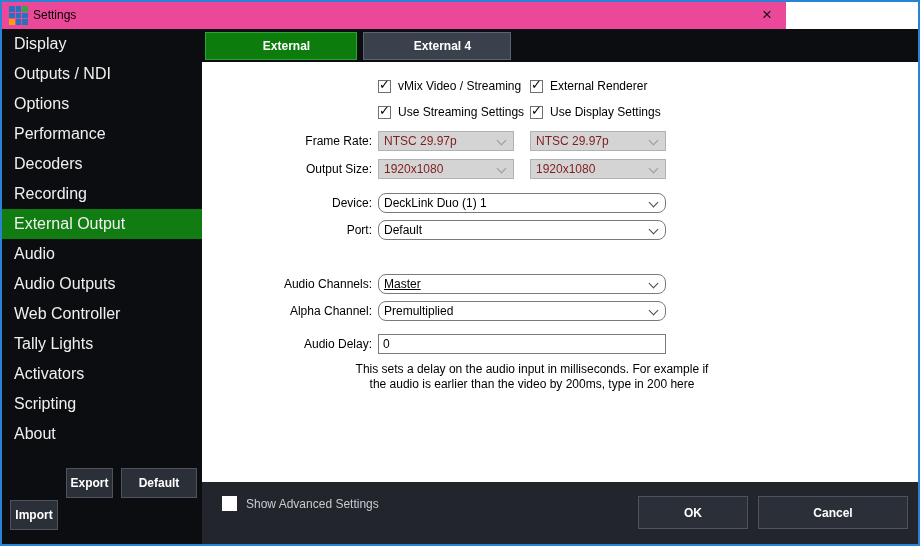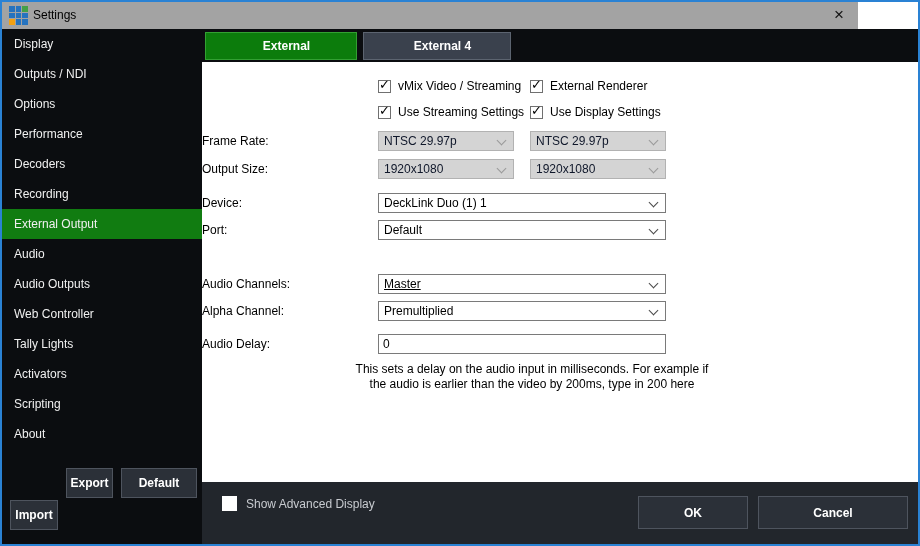--- a/index.html
+++ b/index.html
@@ -5,62 +5,62 @@
   * { margin:0; padding:0; box-sizing:border-box; }
   html,body { background:#e8e8e8; }
   body { font-family:"Liberation Sans", sans-serif; }
   .window{
     position:relative; width:920px; height:546px;
     border:2px solid #2a82d4; background:#fff; overflow:hidden;
   }
   .inner{ position:relative; width:916px; height:542px; }
 
   
-  .titlebar{ position:absolute; left:0; top:0; width:856px; height:27px; background:#a3a3a3; }
+  .titlebar{ position:absolute; left:0; top:0; width:784px; height:27px; background:#ec4899; }
   .logo{ position:absolute; left:7px; top:4px; width:19px; height:19px;
          display:grid; grid-template-columns:repeat(3,1fr); grid-template-rows:repeat(3,1fr); gap:1px; }
   .logo span{ display:block; }
   .c-blue{ background:#2573bf; } .c-green{ background:#43a047; } .c-orange{ background:#f2a113; }
   .title{ position:absolute; left:31px; top:0; line-height:27px; font-size:12px; color:#000; }
   .close{ position:absolute; right:8px; top:0; width:22px; height:27px; text-align:center;
           line-height:26px; font-size:17px; color:#111; cursor:default; }
 
   
   .sidebar{ position:absolute; left:0; top:27px; width:200px; height:515px; background:#0b0d10; }
-  .side-item{ height:30px; line-height:30px; padding-left:12px; font-size:12px; color:#f0f0f0; cursor:default; }
+  .side-item{ height:30px; line-height:30px; padding-left:12px; font-size:16px; color:#f0f0f0; cursor:default; }
   .side-item.selected{ background:#117c11; }
   .side-btns{ position:absolute; left:8px; bottom:14px; display:flex; gap:8px; }
   .dark-btn{ background:#2b3038; border:1px solid #4e545e; color:#fff; font-weight:bold;
              font-size:12px; height:30px; display:flex; align-items:center; justify-content:center; }
   .btn-import{ width:48px;margin-top:32px; } .btn-export{ width:47px; } .btn-default{ width:76px; }
 
   
   .tabstrip{ position:absolute; left:200px; top:27px; width:716px; height:33px; background:#0b0d10; }
   .tab{ position:absolute; top:3px; height:28px; font-size:12px; font-weight:bold; color:#fff;
         display:flex; align-items:center; justify-content:center;padding-left:11px; }
   .tab-active{ left:3px; width:152px; background:#0c7c0c; border:1px solid #33a033; }
   .tab-inactive{ left:161px; width:148px; background:#3a414d; border:1px solid #5c6470; }
 
   
   .content{ position:absolute; left:200px; top:60px; width:716px; height:420px; background:#fff;
             font-size:12px; color:#000; }
-  .flabel{ position:absolute; left:0; width:170px; line-height:20px; color:#000; }
+  .flabel{ position:absolute; left:0; width:170px; text-align:right; line-height:20px; color:#000; }
 
   .checkrow{ position:absolute; display:flex; align-items:center; gap:7px; }
   .cbox{ position:relative; width:13px; height:13px; background:#fff; border:1px solid #707070; flex:0 0 auto; }
   .cbox .check-glyph{ position:absolute; left:0px; top:-4px; font-size:13px; color:#000; display:none; }
   .cbox.checked .check-glyph{ display:block; }
 
   .combo{ position:absolute; height:20px; background:#fff; border:1px solid #7a7a7a;
           line-height:18px; padding-left:5px; color:#000; }
   .combo .chev{ position:absolute; right:8px; top:5px; width:7px; height:7px;
                 border-right:1.5px solid #4a4a4a; border-bottom:1.5px solid #4a4a4a; transform:rotate(45deg); }
-  .combo.disabled{ background:#d4d4d4; border-color:#b2b2b2; color:#0f172a; }
+  .combo.disabled{ background:#d4d4d4; border-color:#b2b2b2; color:#7f1d1d; }
   .combo.disabled .chev{ border-color:#9a9a9a; }
-  .w-narrow{ width:136px; } .w-wide{ width:288px; }
+  .w-narrow{ width:136px; } .w-wide{ width:288px;border-radius:8px; }
   .col1{ left:176px; } .col2{ left:328px; }
 
   .text-input{ position:absolute; left:176px; width:288px; height:20px; border:1px solid #7a7a7a;
                background:#fff; font-family:"Liberation Sans",sans-serif; font-size:12px; padding:0 4px; color:#000; }
   .help{ position:absolute; left:140px; top:300px; width:380px; text-align:center;
          font-size:12px; line-height:15px; color:#000; }
 
   
   .bottombar{ position:absolute; left:200px; top:480px; width:716px; height:62px; background:#22262c; }
   .adv{ position:absolute; left:20px; top:14px; display:flex; align-items:center; gap:9px; }
@@ -187,20 +187,20 @@
 
       <div class="help">
         <div>This sets a delay on the audio input in milliseconds. For example if</div>
         <div>the audio is earlier than the video by 200ms, type in 200 here</div>
       </div>
     </div>
 
     <div class="bottombar">
       <div class="adv">
         <span class="bigbox"></span>
-        <span class="advlabel">Show Advanced Display</span>
+        <span class="advlabel">Show Advanced Settings</span>
       </div>
       <div class="dark-btn btn-ok">OK</div>
       <div class="dark-btn btn-cancel">Cancel</div>
     </div>
 
   </div>
 </div>
 
 </body></html>

